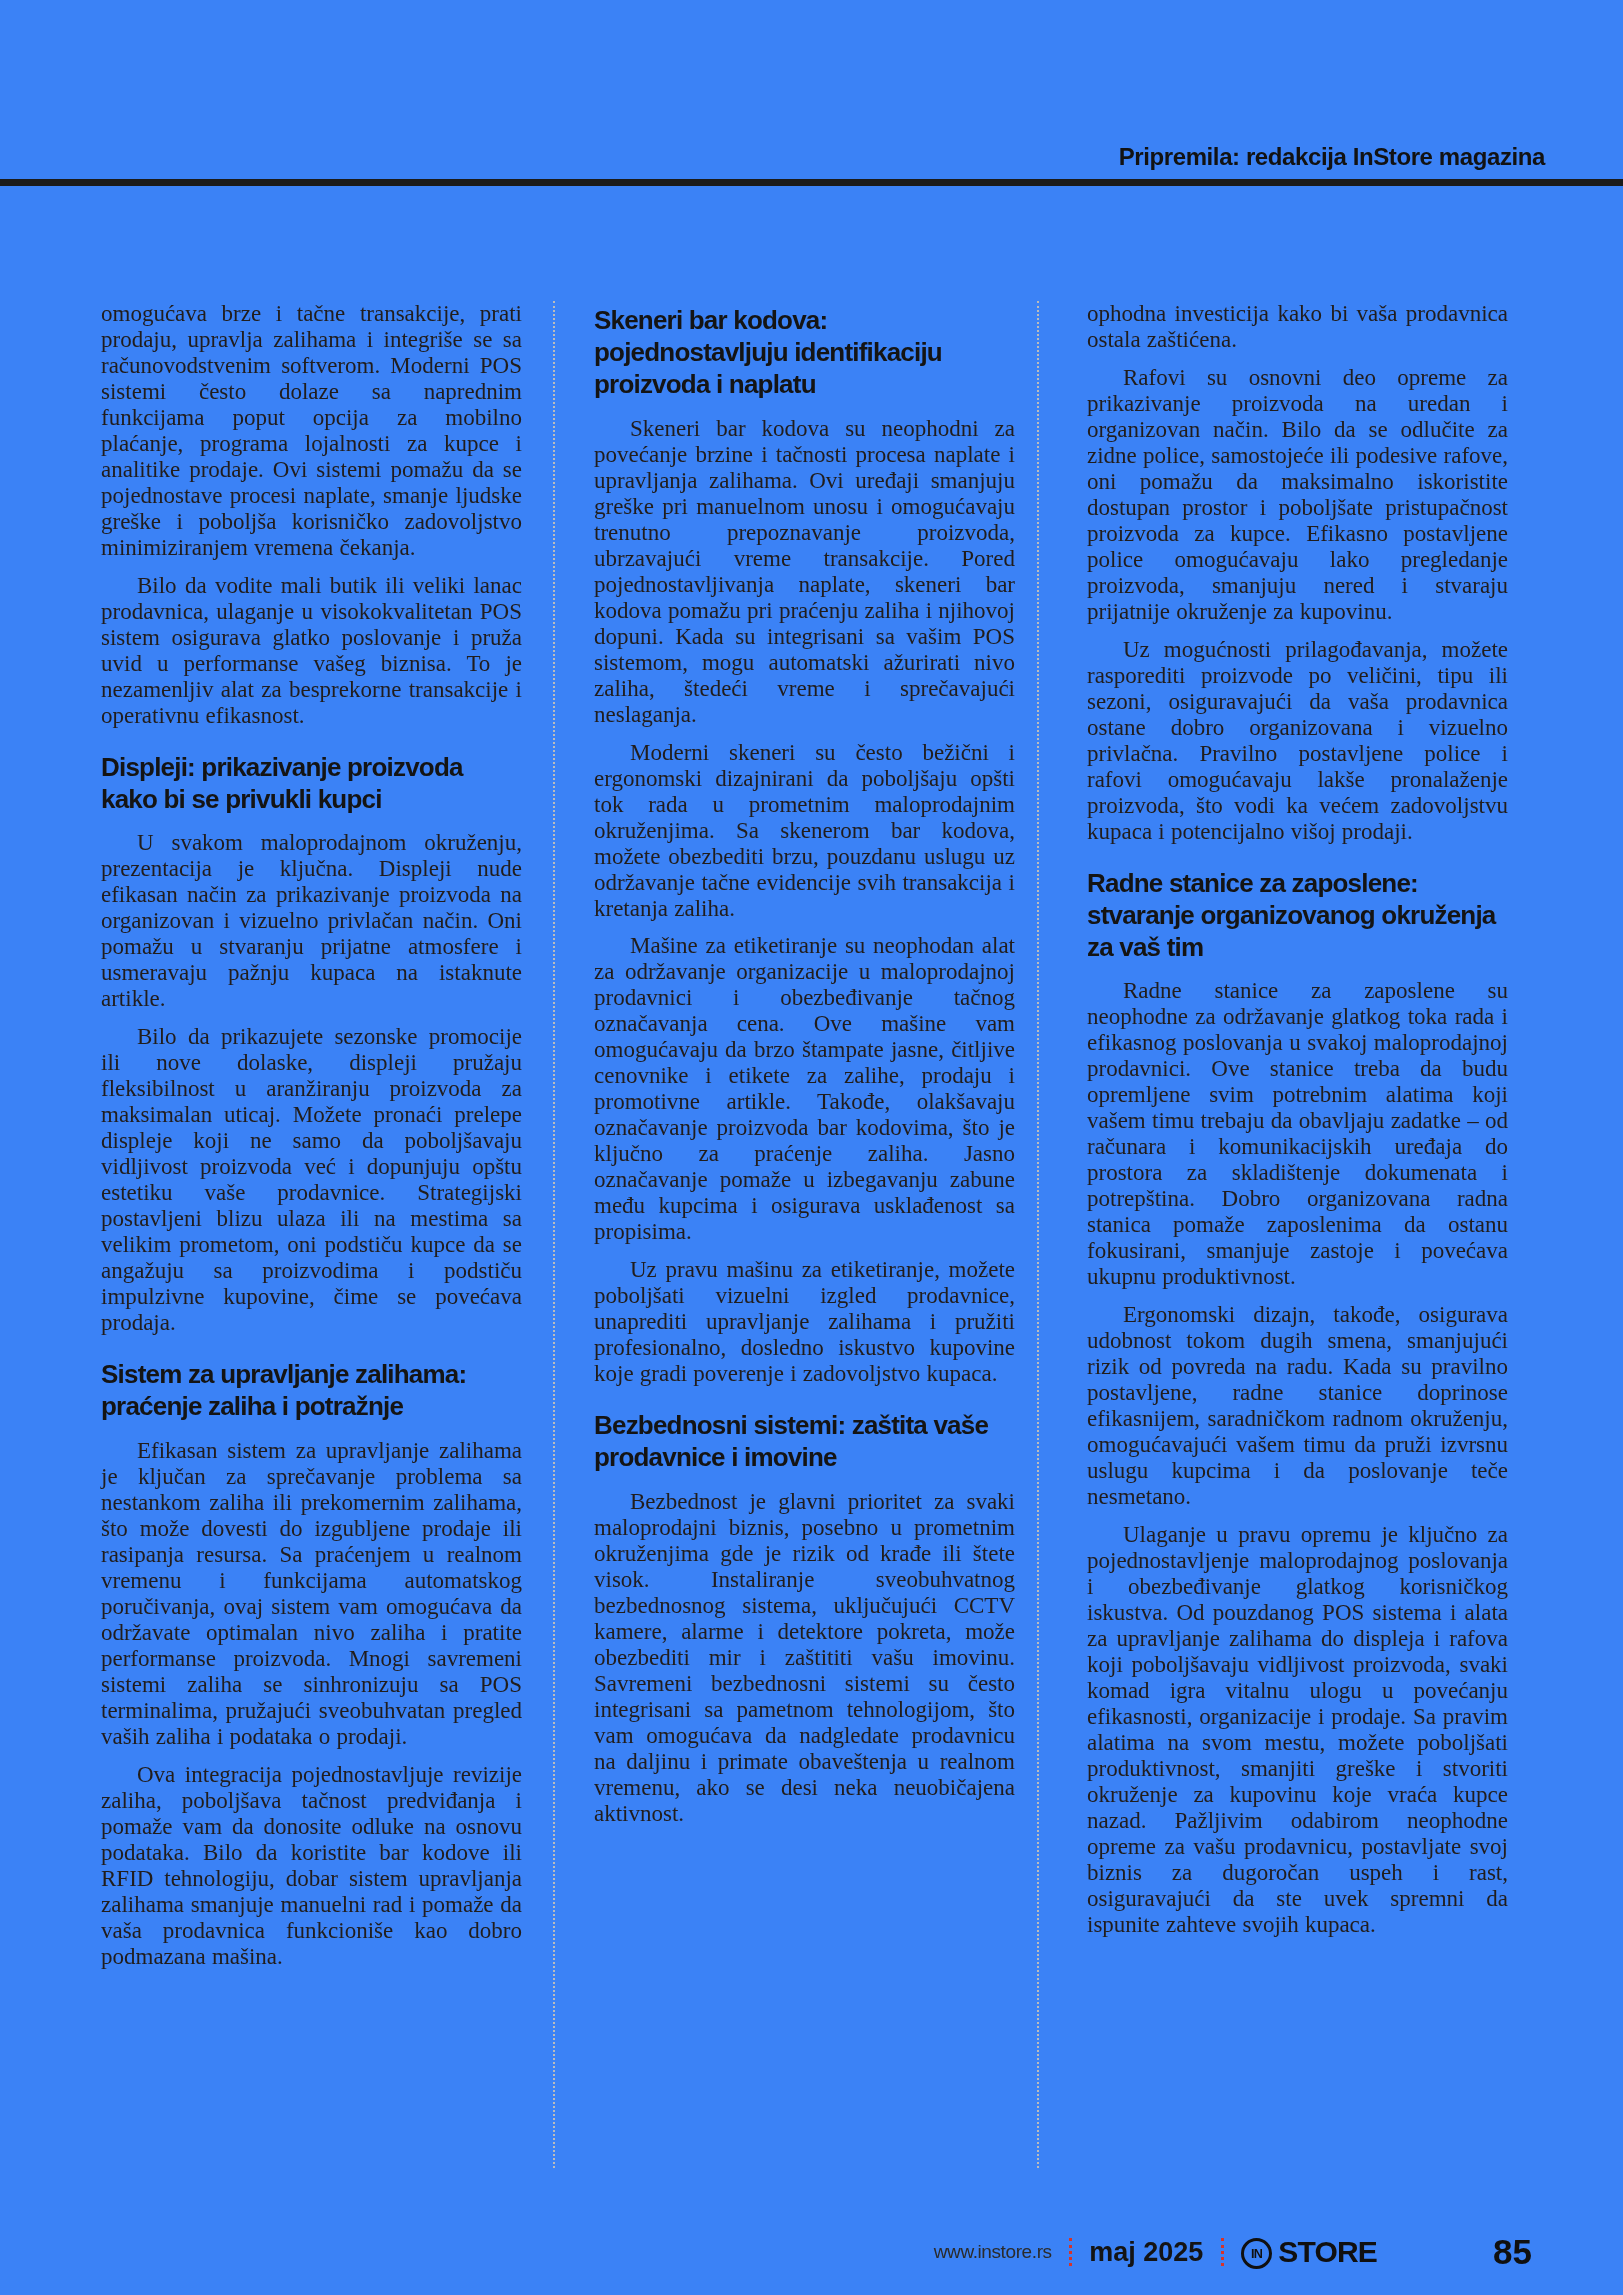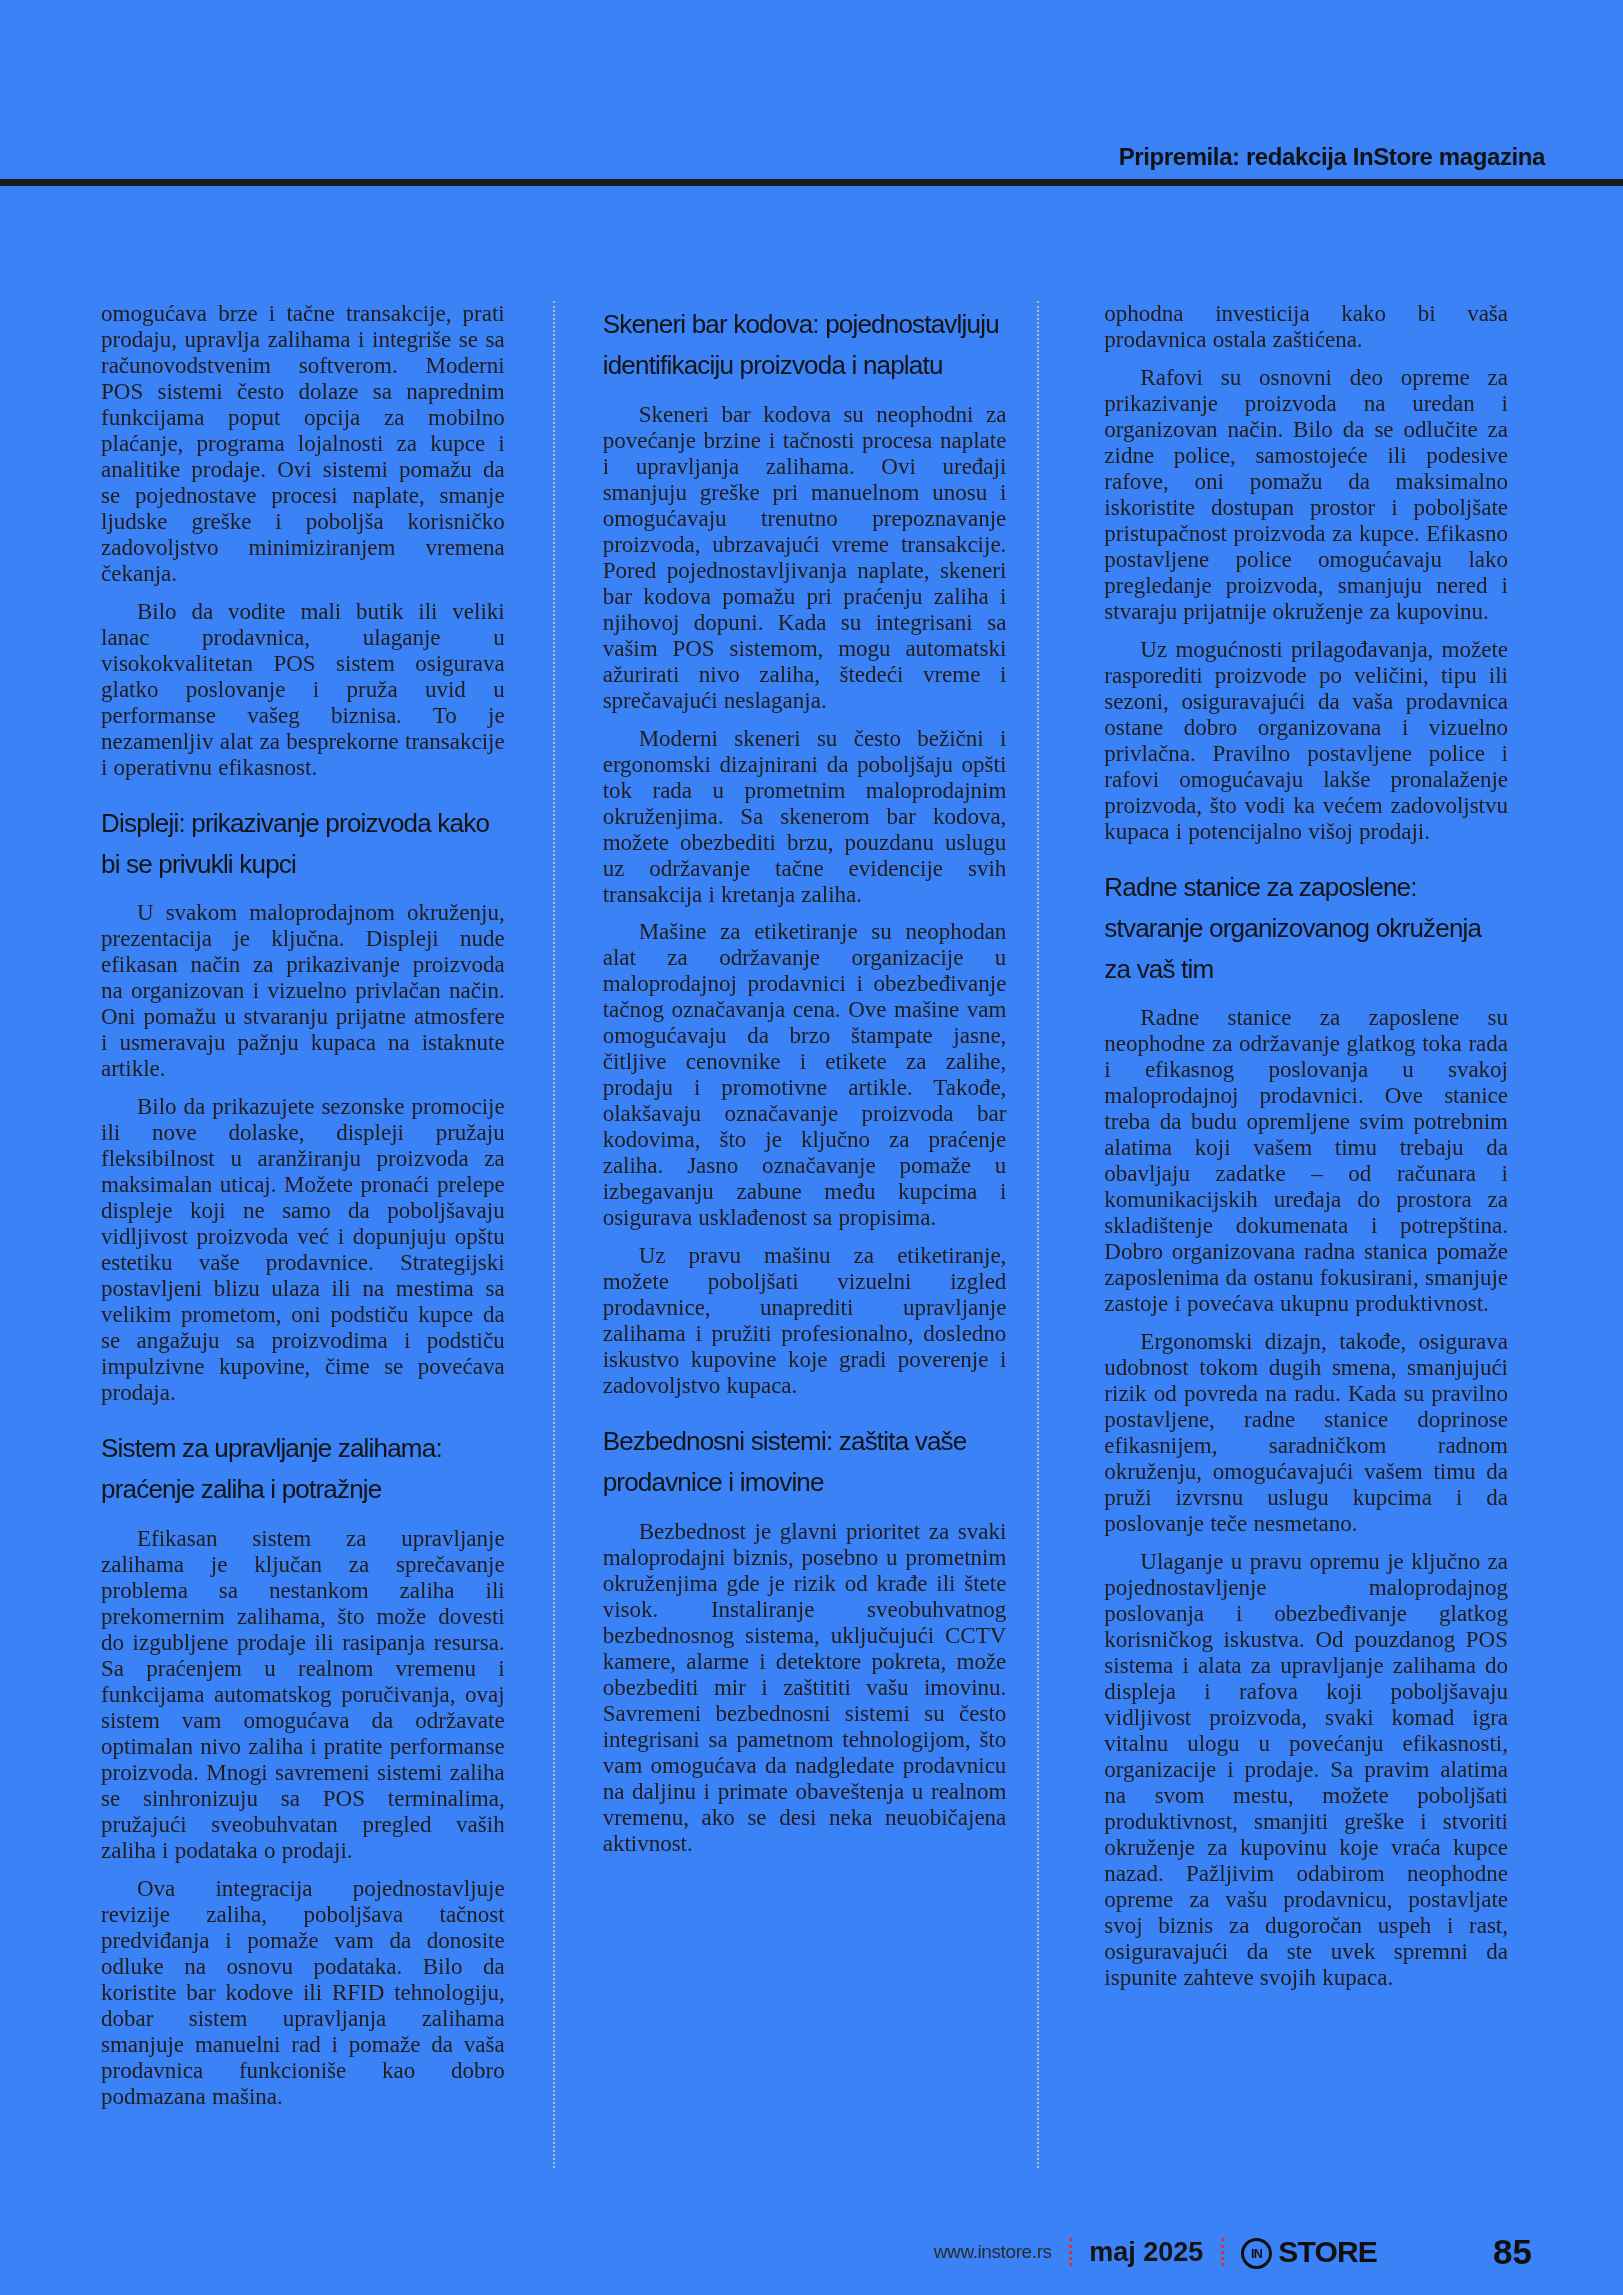--- a/index.html
+++ b/index.html
@@ -9,34 +9,34 @@
   }
   .credit {
     position:absolute; top:143px; right:78px;
     font-family:"Liberation Sans", sans-serif; font-weight:700;
     font-size:24px; letter-spacing:-0.4px; color:#121212; white-space:nowrap;
   }
   .rule { position:absolute; top:179px; left:0; width:1623px; height:7px; background:#1b1b1b; }
 
   .columns {
     position:absolute; top:301px; left:101px; width:1407px;
-    display:flex; gap:98px; align-items:flex-start;
+    display:flex; gap:72px; align-items:flex-start;
   }
   .col { flex:1 1 0; min-width:0; }
 
   .para {
     font-size:23px; line-height:26px; text-align:justify; margin:0 0 11.8px 0;
     text-indent:36px; color:#211d1c;
     hyphens:auto; -webkit-hyphens:auto; word-spacing:0.02em;
   }
   .para.cont { text-indent:0; }
 
   .heading {
-    font-family:"Liberation Sans", sans-serif; font-weight:400;
-    font-size:26px; line-height:41px; letter-spacing:-0.8px; color:#141414;
+    font-family:"Liberation Sans", sans-serif; font-weight:700;
+    font-size:26px; line-height:32px; letter-spacing:-0.8px; color:#141414;
     margin:22px 0 15.7px 0; text-align:left;
   }
   .col .heading:first-child { margin-top:3.1px; }
 
   .col-divider {
     position:absolute; top:301px; height:1867px; width:0;
     border-left:2.4px dotted #bcbcbc;
   }
   .col-divider.d1 { left:553px; }
   .col-divider.d2 { left:1037px; }

